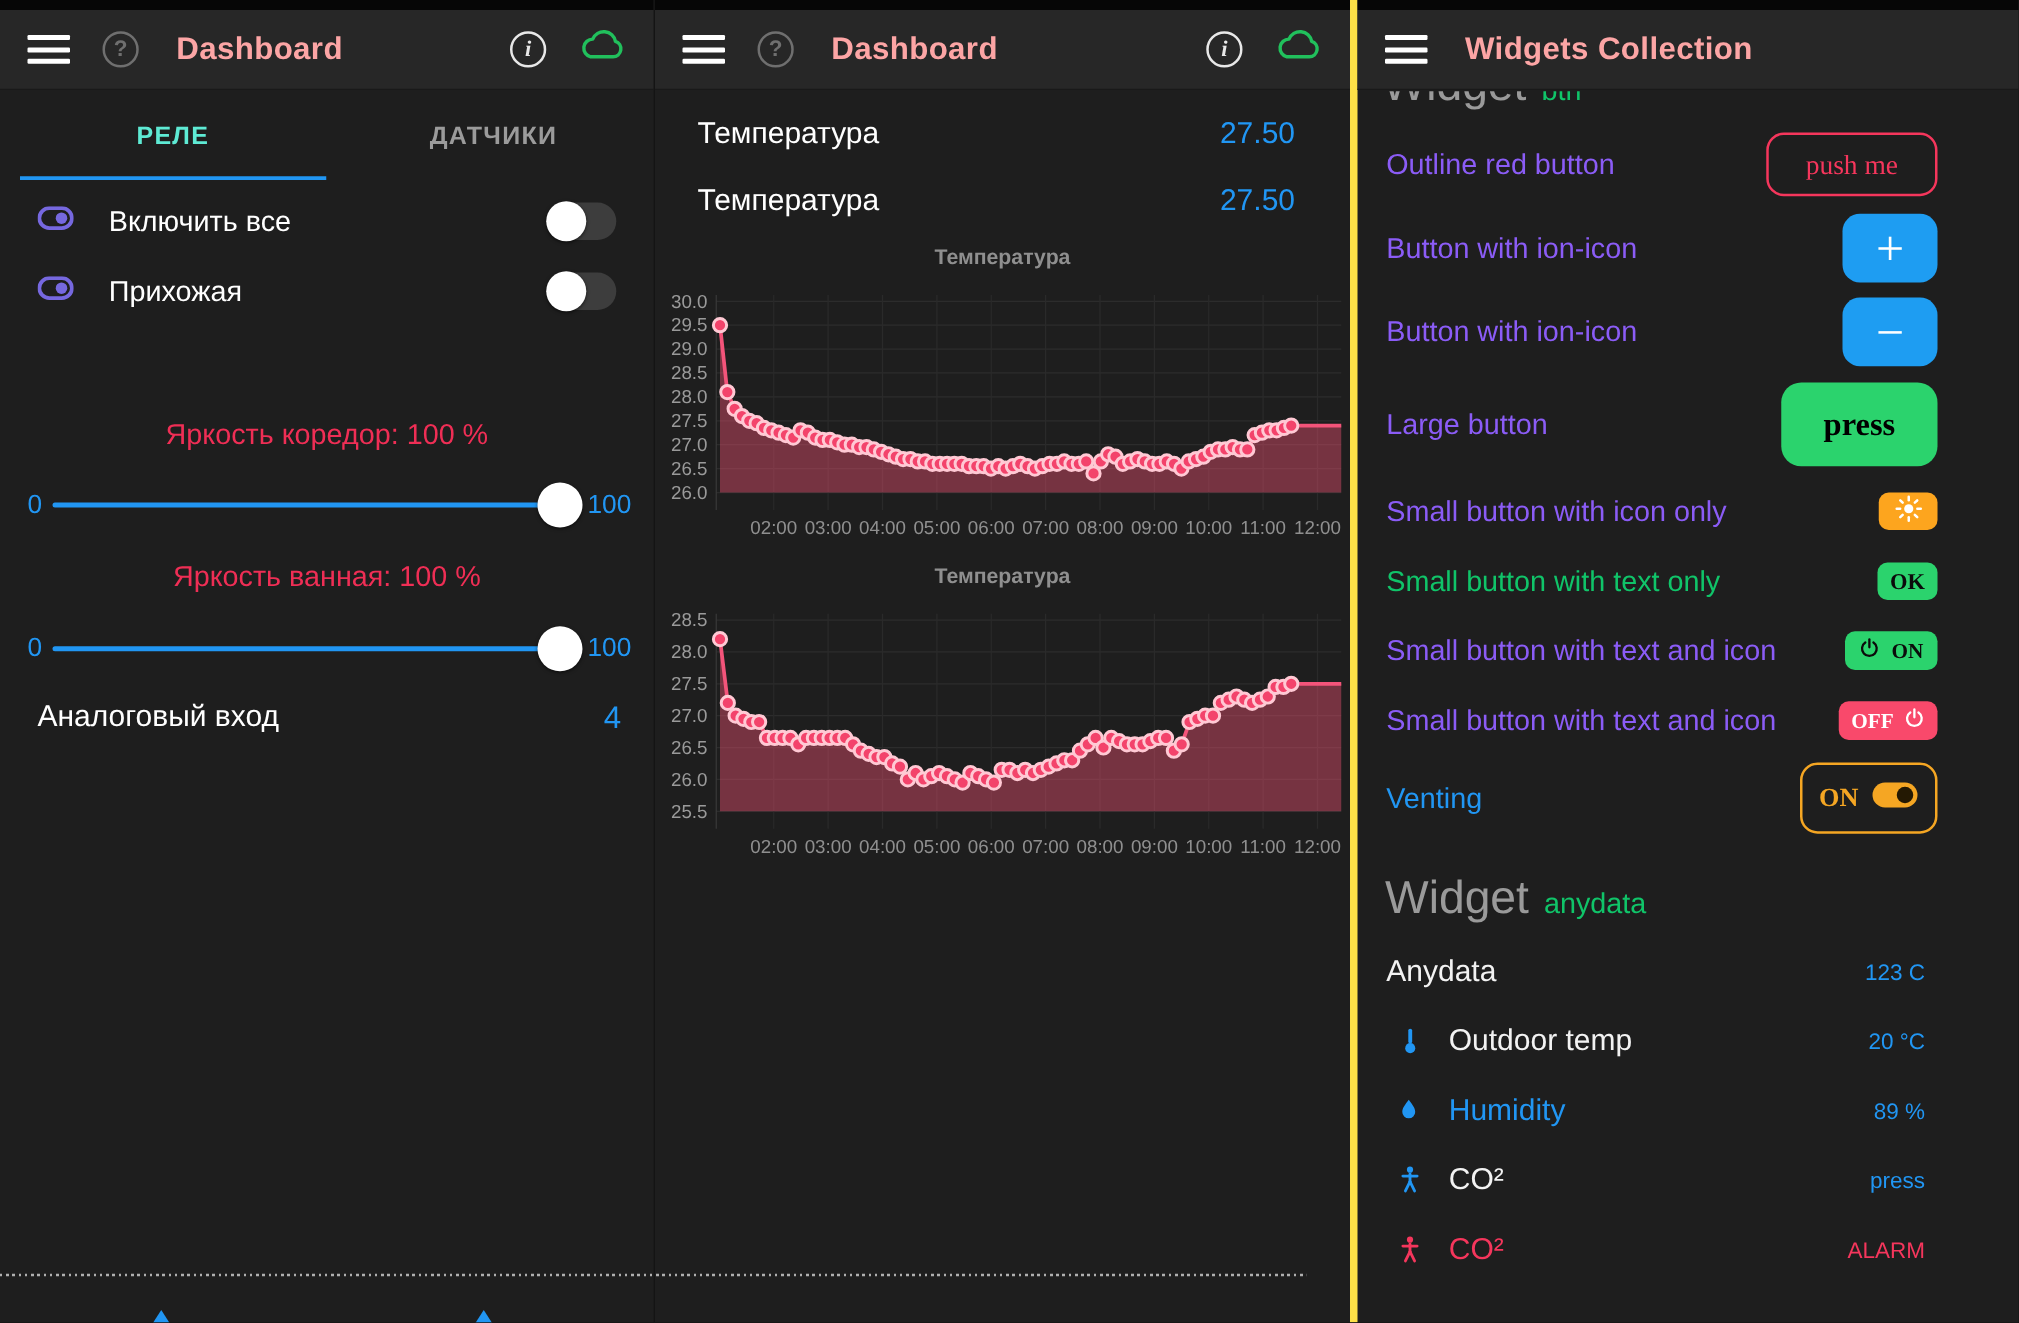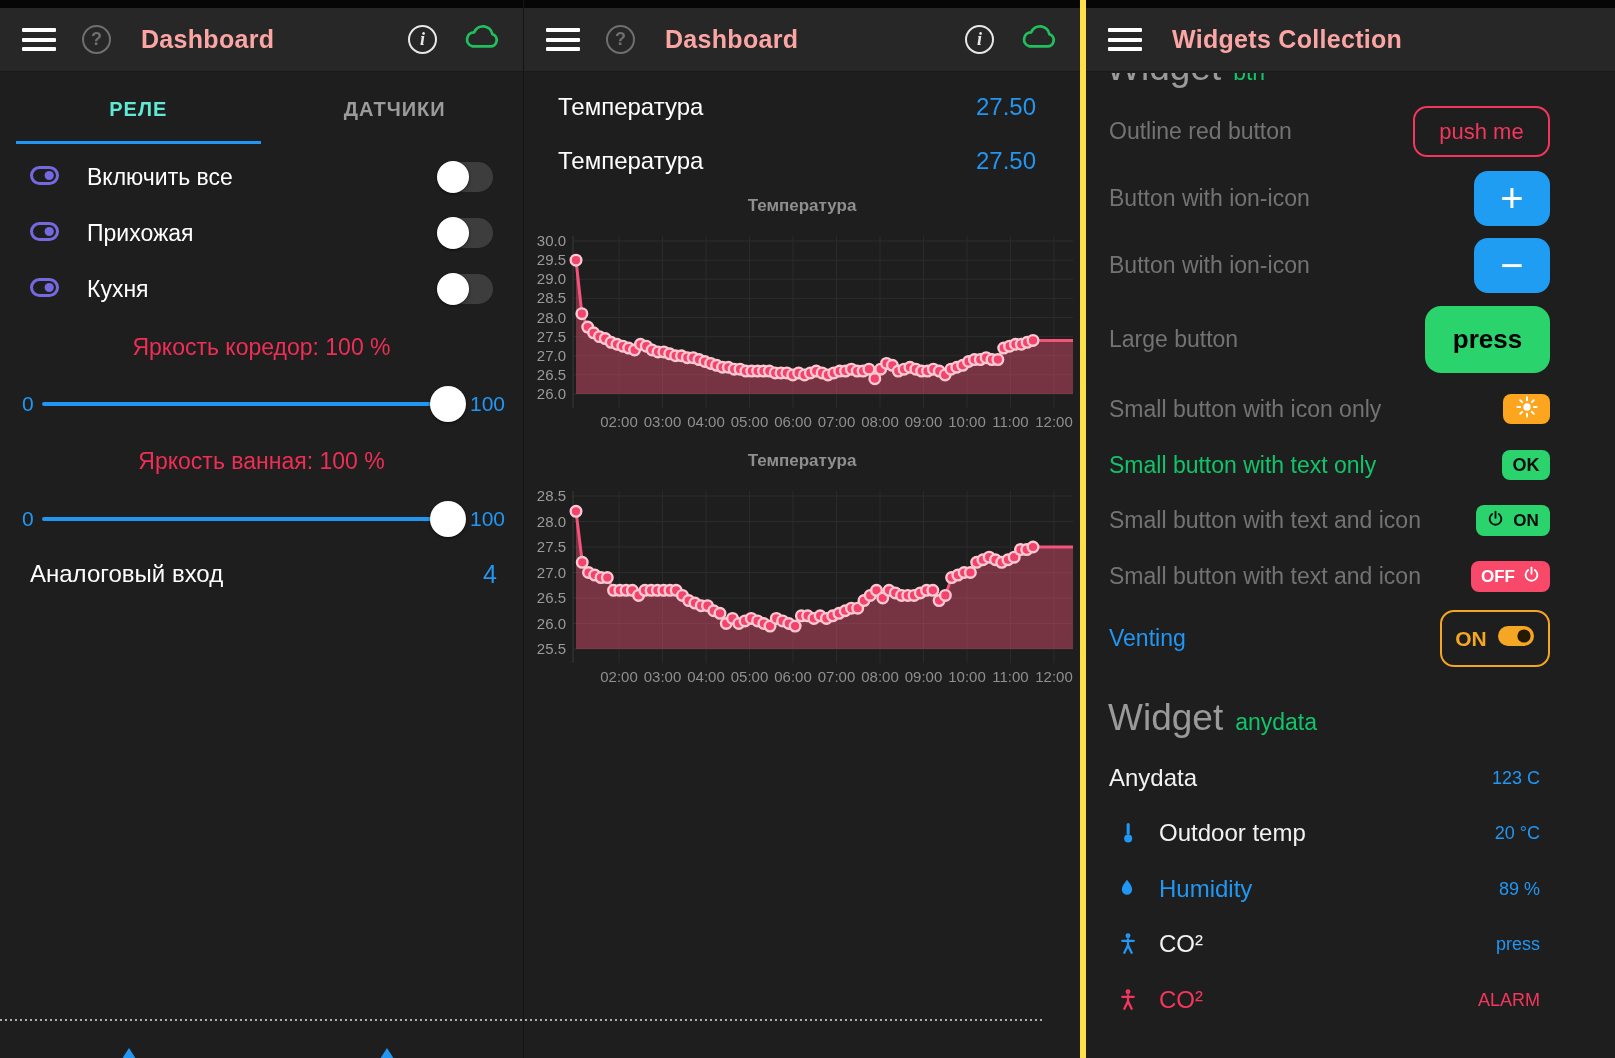--- a/index.html
+++ b/index.html
@@ -67,24 +67,24 @@
 
   
   .rp-clip { position:absolute; top:73px; left:20px; right:0; height:18px; overflow:hidden; }
   .w-head { white-space:nowrap; }
   .w-head .big { color:#9a9a9a; font-size:37px; font-weight:400; }
   .w-head .suf { color:#10c469; font-size:23px; margin-left:12px; }
   .rp-clip .w-head { display:block; margin-top:-26px; }
   .section-head { position:absolute; left:22px; height:52px; display:flex; align-items:baseline; }
 
   .b-row { position:absolute; left:23px; right:65px; display:flex; align-items:center; }
-  .b-row .lbl { color:#737373; font-size:23px; }
+  .b-row .lbl { color:#8b5cf6; font-size:23px; }
   .b-row .lbl.green { color:#10c469; }
   .b-row .lbl.blue  { color:#2196f3; }
-  .btn { margin-left:auto; display:flex; align-items:center; justify-content:center; cursor:pointer; flex:0 0 auto; }
+  .btn { margin-left:auto; display:flex; align-items:center; justify-content:center; cursor:pointer; flex:0 0 auto;font-family:Liberation Serif, serif; }
   .btn-outline-red { width:137px; height:51px; border:2px solid #f5365c; border-radius:14px;
                      color:#f5365c; font-size:22px; font-weight:500; background:transparent; }
   .btn-blue { width:76px; height:55px; border-radius:14px; background:#1e9df2; color:#fff; font-size:40px; font-weight:300; }
   .btn-press { width:125px; height:67px; border-radius:16px; background:#2bd36d; color:#000; font-size:26px; font-weight:600; }
   .btn-sun { width:47px; height:30px; border-radius:8px; background:#fda51e; }
   .btn-ok { width:48px; height:30px; border-radius:8px; background:#2bd36d; color:#0b0b0b; font-size:18px; font-weight:bold; }
   .btn-on { width:74px; height:31px; border-radius:8px; background:#2bd36d; color:#0b0b0b; font-size:17px; font-weight:bold; gap:9px; }
   .btn-off { width:79px; height:31px; border-radius:8px; background:#f9496b; color:#fff; font-size:17px; font-weight:bold; gap:8px; }
   .btn-venting { width:110px; height:57px; border:2px solid #f5a623; border-radius:14px; background:transparent;
                  color:#f5a623; font-size:21px; font-weight:bold; gap:10px; }
@@ -146,33 +146,20 @@
         </div>
     </div>
     <div class="sw-row" style="top:205px">
       <span class="tgl-ico">
         <svg width="29" height="19" viewBox="0 0 29 19">
             <rect x="1.5" y="1.5" width="26" height="16" rx="8" fill="none" stroke="#7668df" stroke-width="3"></rect>
             <circle cx="19.2" cy="9.5" r="4.6" fill="#7668df"></circle>
           </svg>
       </span>
       <span class="lbl">Прихожая</span>
-      <div class="spacer"></div>
-      <div class="switch">
-          <b></b>
-        </div>
-    </div>
-    <div class="sw-row" style="top:261px">
-      <span class="tgl-ico">
-        <svg width="29" height="19" viewBox="0 0 29 19">
-            <rect x="1.5" y="1.5" width="26" height="16" rx="8" fill="none" stroke="#7668df" stroke-width="3"></rect>
-            <circle cx="19.2" cy="9.5" r="4.6" fill="#7668df"></circle>
-          </svg>
-      </span>
-      <span class="lbl">Кухня</span>
       <div class="spacer"></div>
       <div class="switch">
           <b></b>
         </div>
     </div>
 
     <div class="sl-title" style="top:330px">Яркость коредор: 100 %</div>
     <div class="sl-row" style="top:384px">
       <span class="sl-min">0</span>
       <div class="sl-track">

